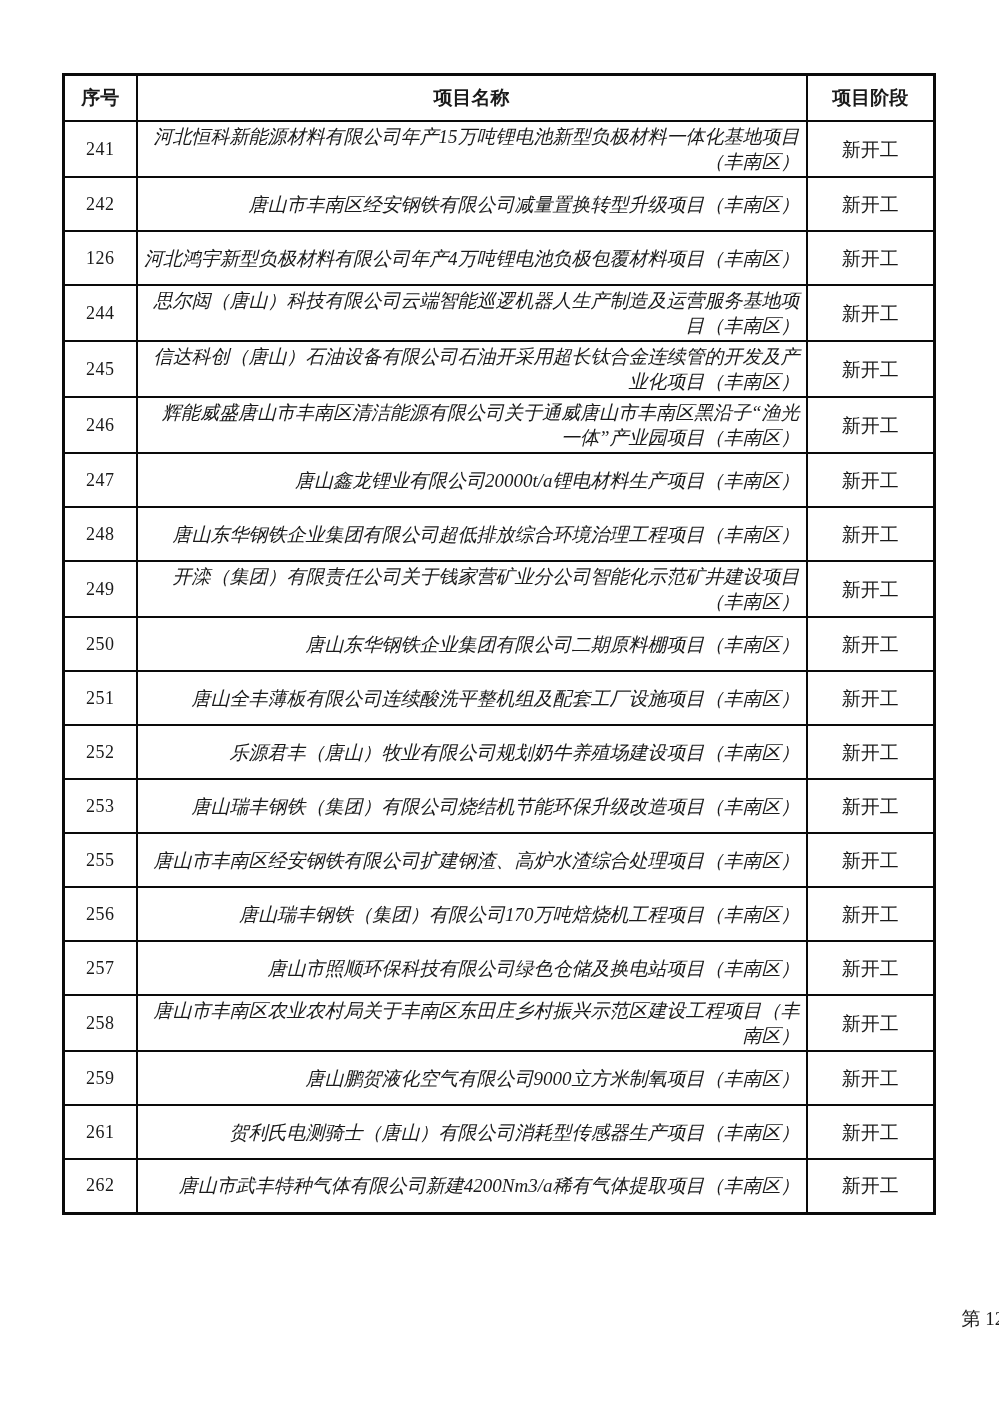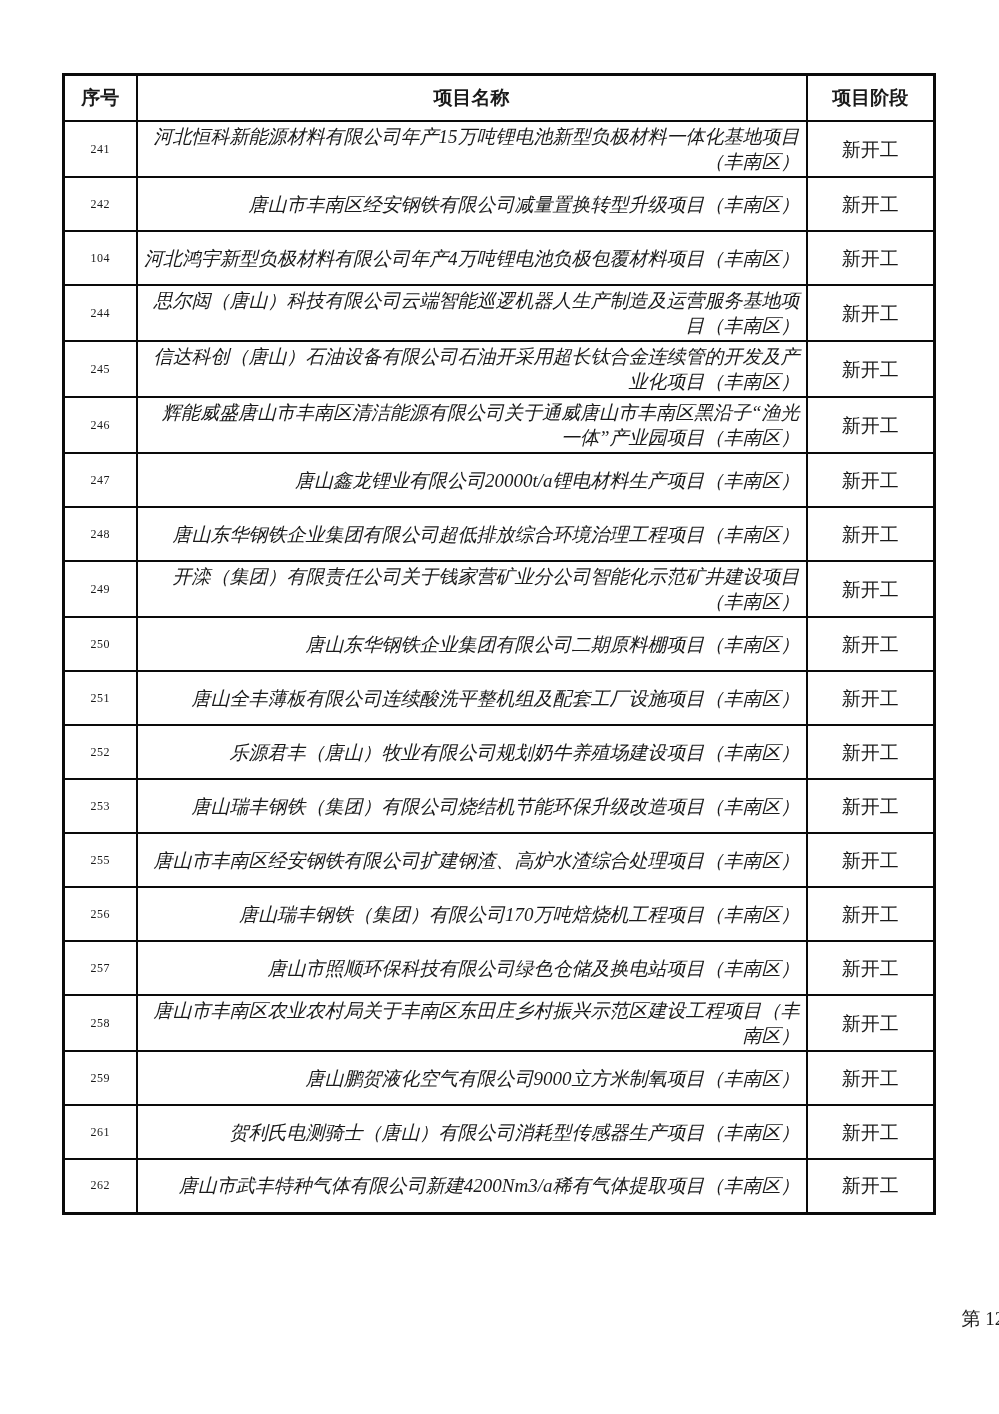--- a/index.html
+++ b/index.html
@@ -40,21 +40,21 @@
   .project-table td {
     border: 2px solid #0a0a0a;
     font-size: 19px;
     line-height: 25px;
     vertical-align: middle;
     padding: 2px 6px;
   }
   .project-table tbody tr { height: 54px; }
   td.cell-serial {
     text-align: center;
-    font-size: 12px;
+    font-size: 18px;
     letter-spacing: 0.5px;
   }
   td.cell-stage {
     text-align: center;
   }
   td.cell-name {
     text-align: right;
     font-style: italic;
   }
   .page-footer {
@@ -91,21 +91,21 @@
       <td class="cell-stage">新开工</td>
     </tr>
 
     <tr>
       <td class="cell-serial">242</td>
       <td class="cell-name">唐山市丰南区经安钢铁有限公司减量置换转型升级项目（丰南区）</td>
       <td class="cell-stage">新开工</td>
     </tr>
 
     <tr>
-      <td class="cell-serial">104</td>
+      <td class="cell-serial">126</td>
       <td class="cell-name">河北鸿宇新型负极材料有限公司年产4万吨锂电池负极包覆材料项目（丰南区）</td>
       <td class="cell-stage">新开工</td>
     </tr>
 
     <tr>
       <td class="cell-serial">244</td>
       <td class="cell-name">思尔闼（唐山）科技有限公司云端智能巡逻机器人生产制造及运营服务基地项目（丰南区）</td>
       <td class="cell-stage">新开工</td>
     </tr>
 

